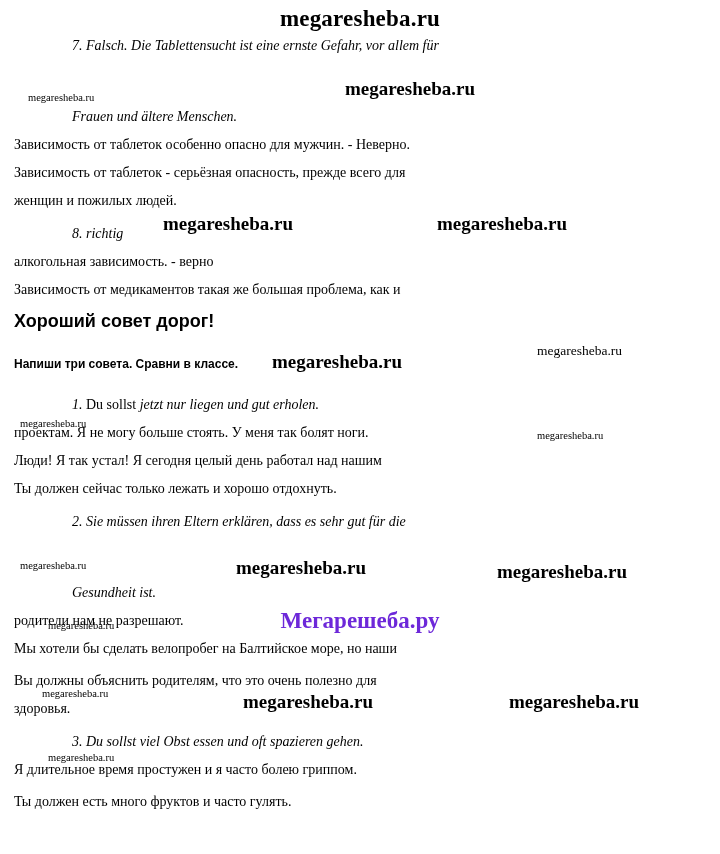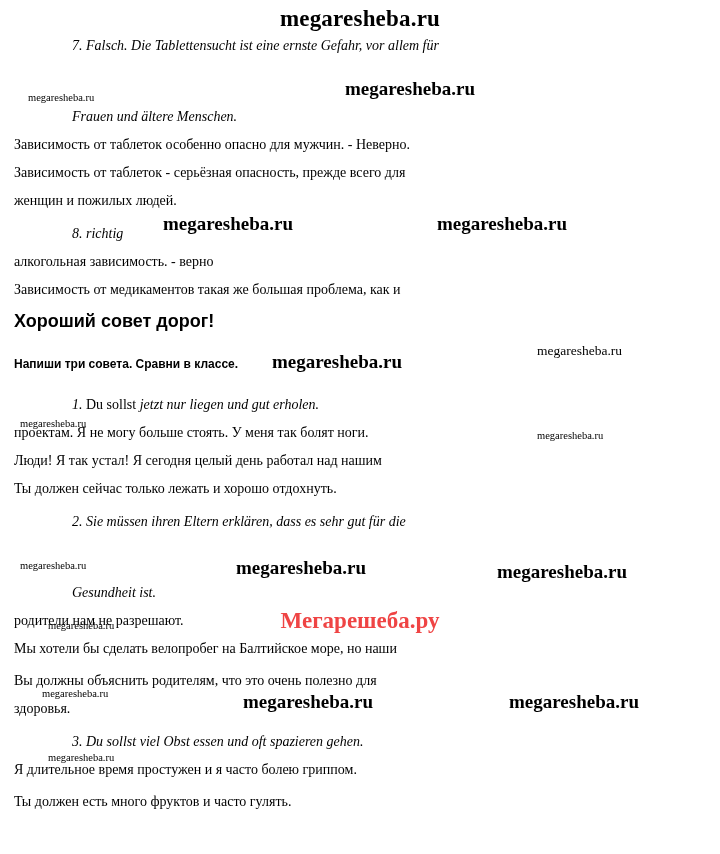--- a/index.html
+++ b/index.html
@@ -29,21 +29,21 @@
     font-size: 23px;
     letter-spacing: 0.2px;
     padding-top: 6px;
     color: #000;
   }
   .bottom-wm {
     text-align: center;
     font-family: "Liberation Serif", serif;
     font-weight: bold;
     font-size: 23px;
-    color: #ef4444;
+    color: #6d28d9;
     position: absolute;
     left: 0;
     right: 0;
     bottom: 10px;
   }
   .content {
     position: relative;
     z-index: 2;
     padding: 0 2px;
   }

